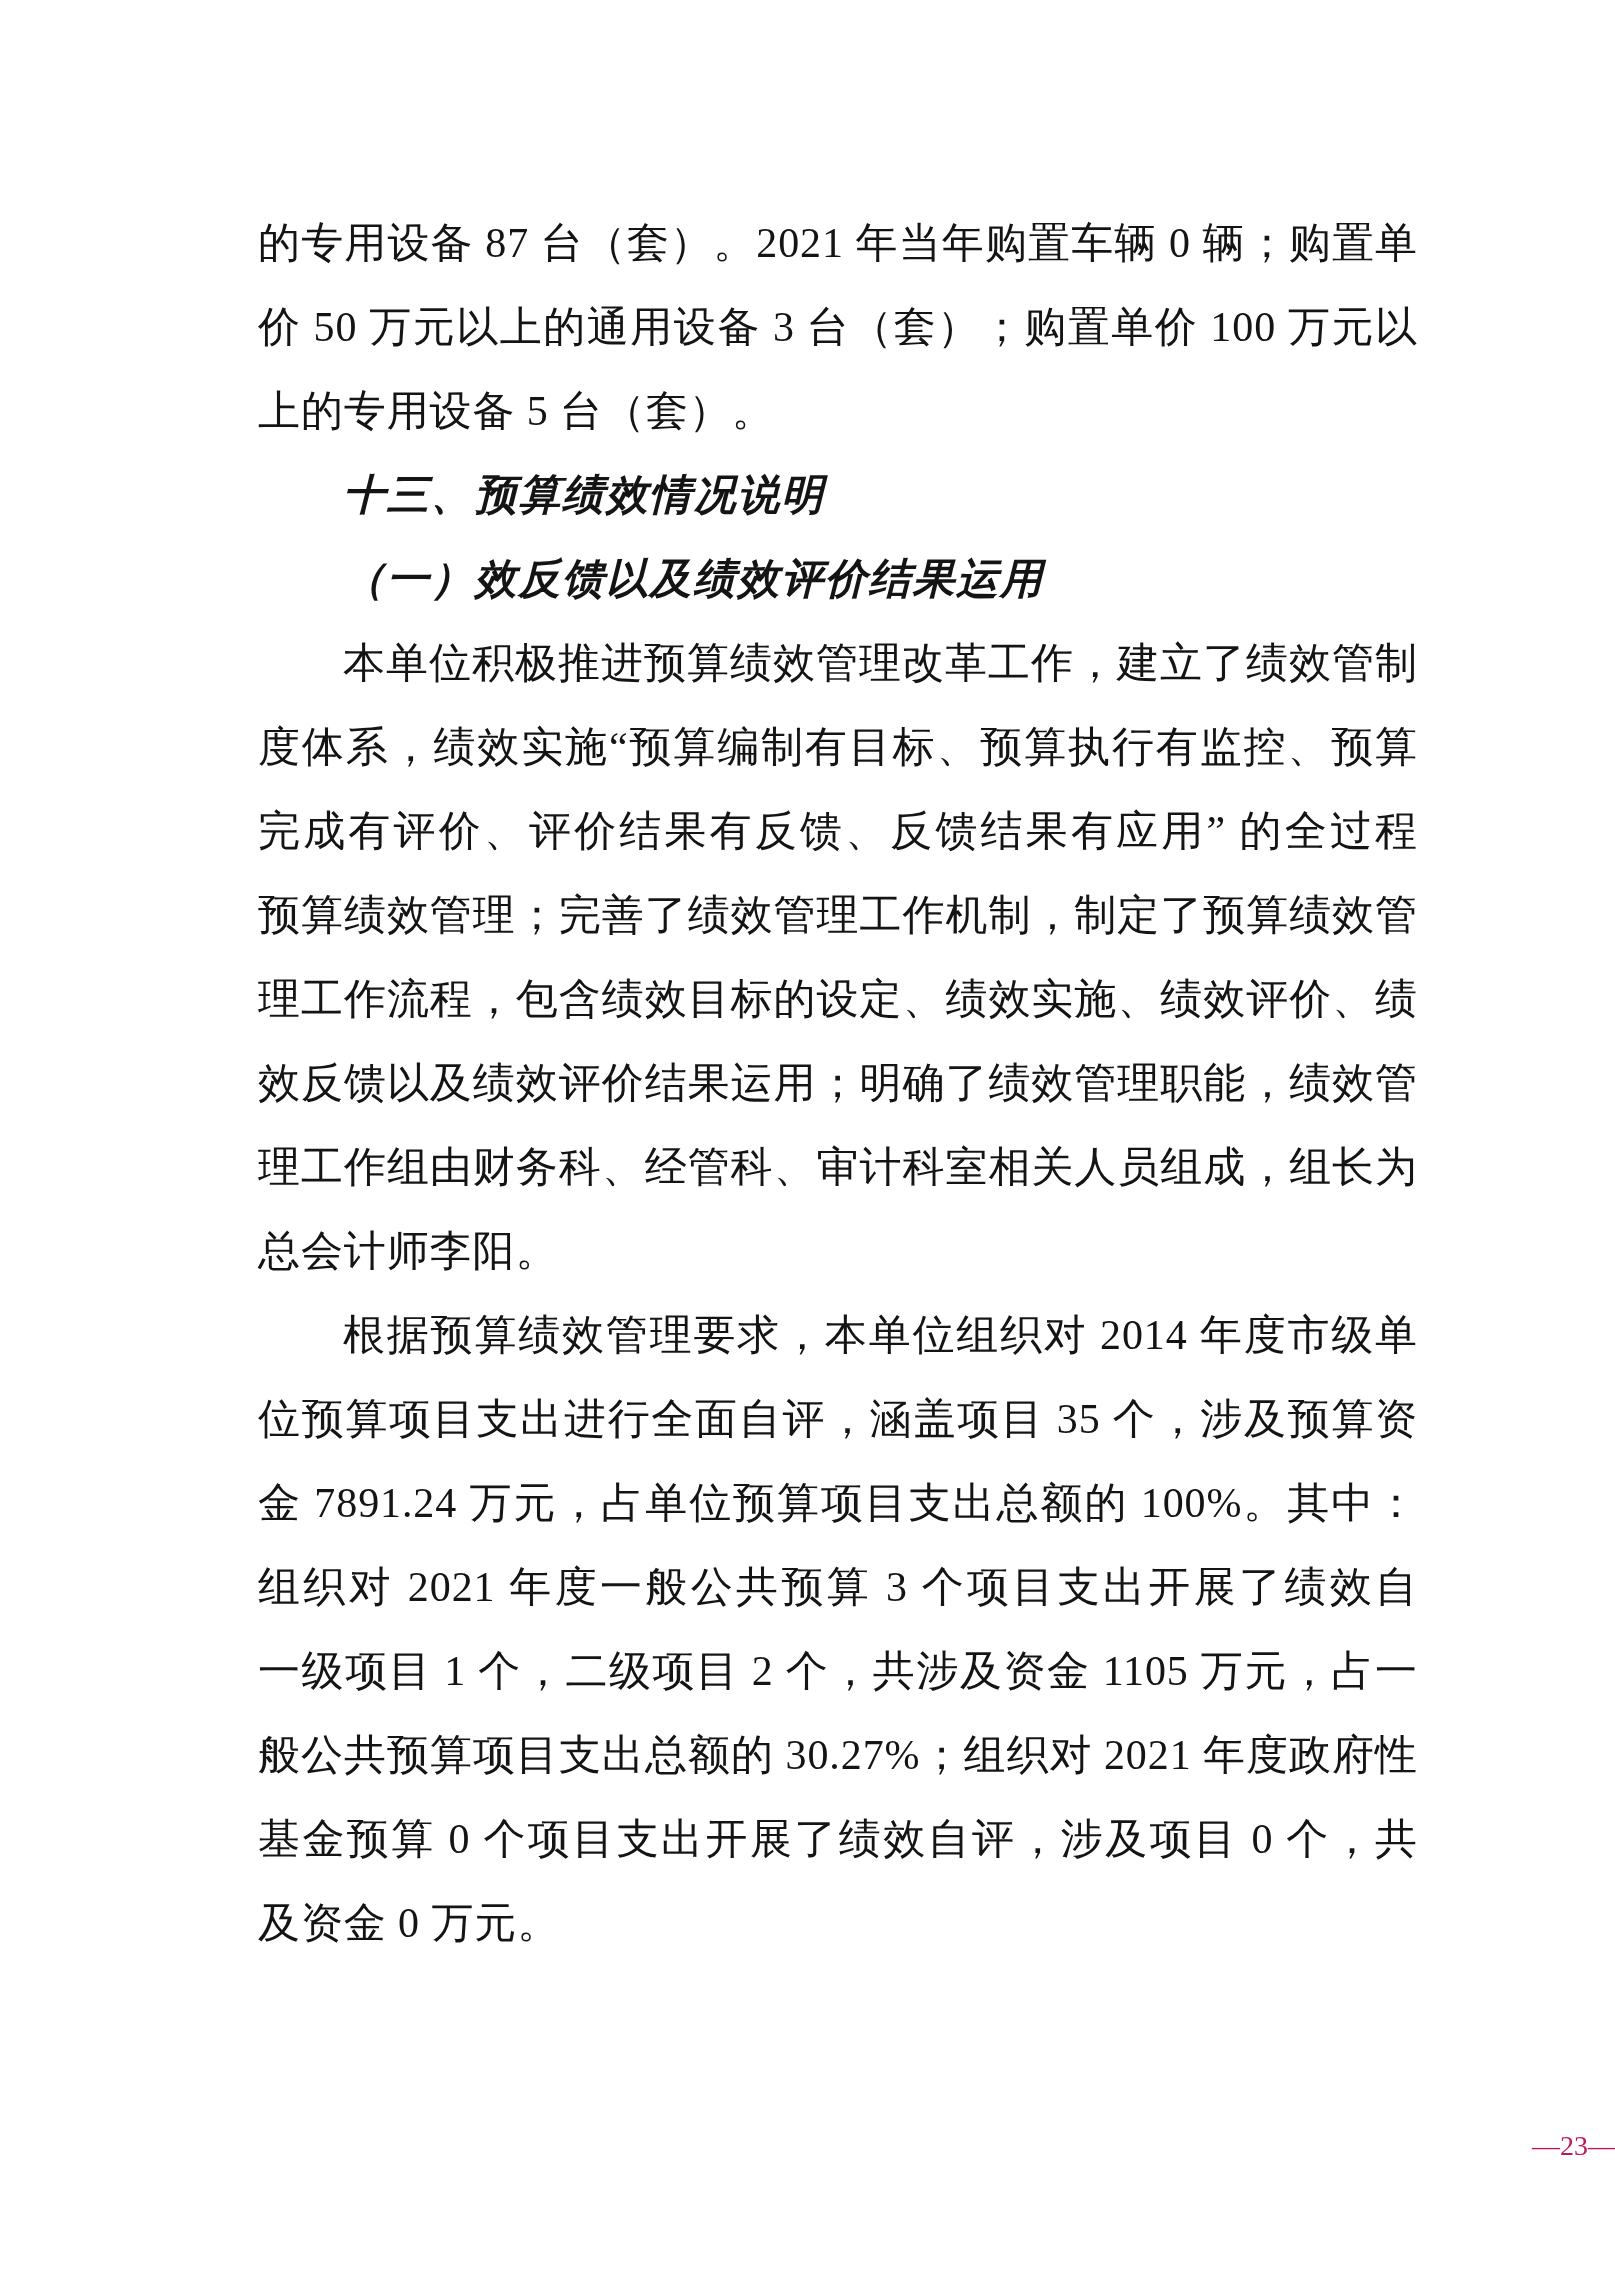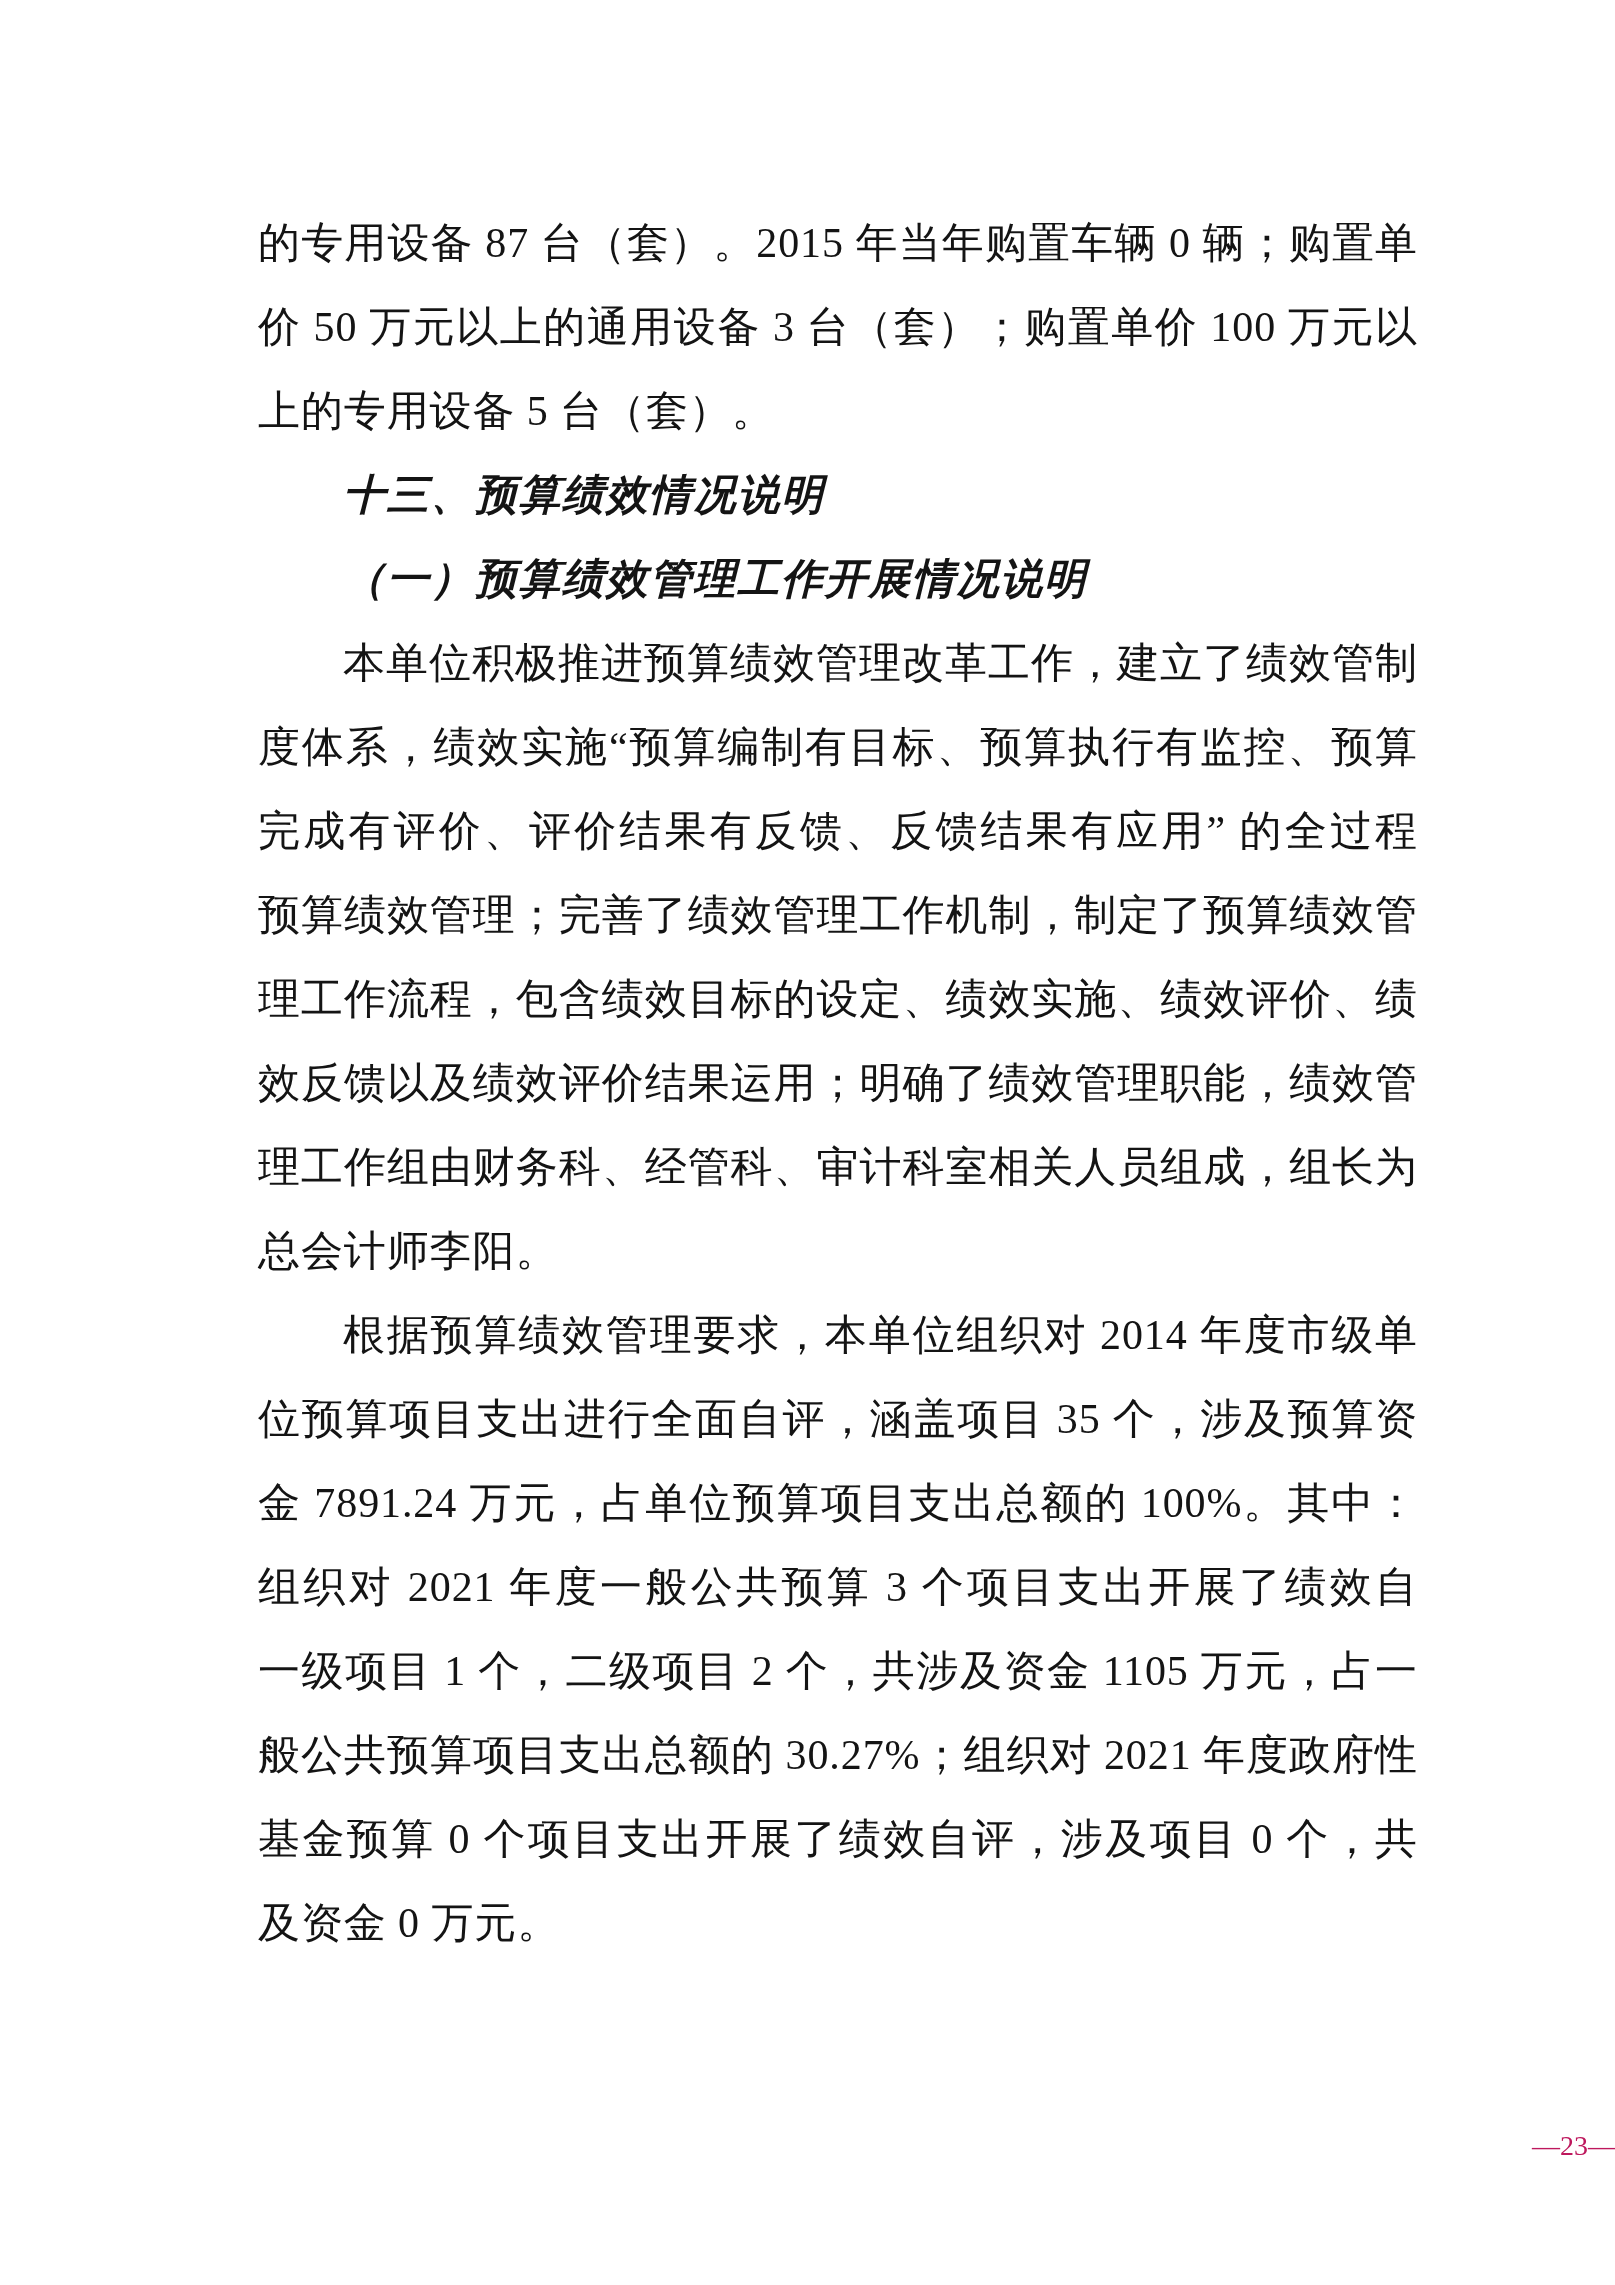--- a/index.html
+++ b/index.html
@@ -63,25 +63,25 @@
     line-height: 36px;
     color: #be185d;
     letter-spacing: 0;
   }
 </style>
 </head>
 <body>
 
 <div class="page">
   <div class="text-block">
-      <div class="line fill">的专用设备 87 台（套）。2015 年当年购置车辆 0 辆；购置单</div>
+      <div class="line fill">的专用设备 87 台（套）。2021 年当年购置车辆 0 辆；购置单</div>
       <div class="line fill">价 50 万元以上的通用设备 3 台（套）；购置单价 100 万元以</div>
       <div class="line last">上的专用设备 5 台（套）。</div>
       <div class="line heading indent last">十三、预算绩效情况说明</div>
-      <div class="line heading indent last">（一）预算绩效管理工作开展情况说明</div>
+      <div class="line heading indent last">（一）效反馈以及绩效评价结果运用</div>
       <div class="line fill indent">本单位积极推进预算绩效管理改革工作，建立了绩效管制</div>
       <div class="line fill">度体系，绩效实施“预算编制有目标、预算执行有监控、预算</div>
       <div class="line fill">完成有评价、评价结果有反馈、反馈结果有应用” 的全过程</div>
       <div class="line fill">预算绩效管理；完善了绩效管理工作机制，制定了预算绩效管</div>
       <div class="line fill">理工作流程，包含绩效目标的设定、绩效实施、绩效评价、绩</div>
       <div class="line fill">效反馈以及绩效评价结果运用；明确了绩效管理职能，绩效管</div>
       <div class="line fill">理工作组由财务科、经管科、审计科室相关人员组成，组长为</div>
       <div class="line last">总会计师李阳。</div>
       <div class="line fill indent">根据预算绩效管理要求，本单位组织对 2014 年度市级单</div>
       <div class="line fill">位预算项目支出进行全面自评，涵盖项目 35 个，涉及预算资</div>

